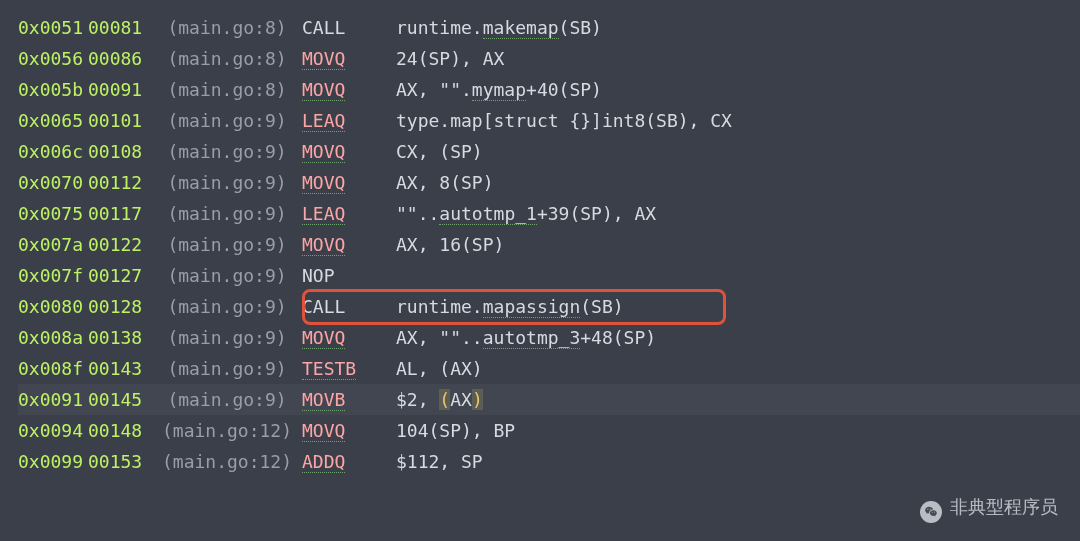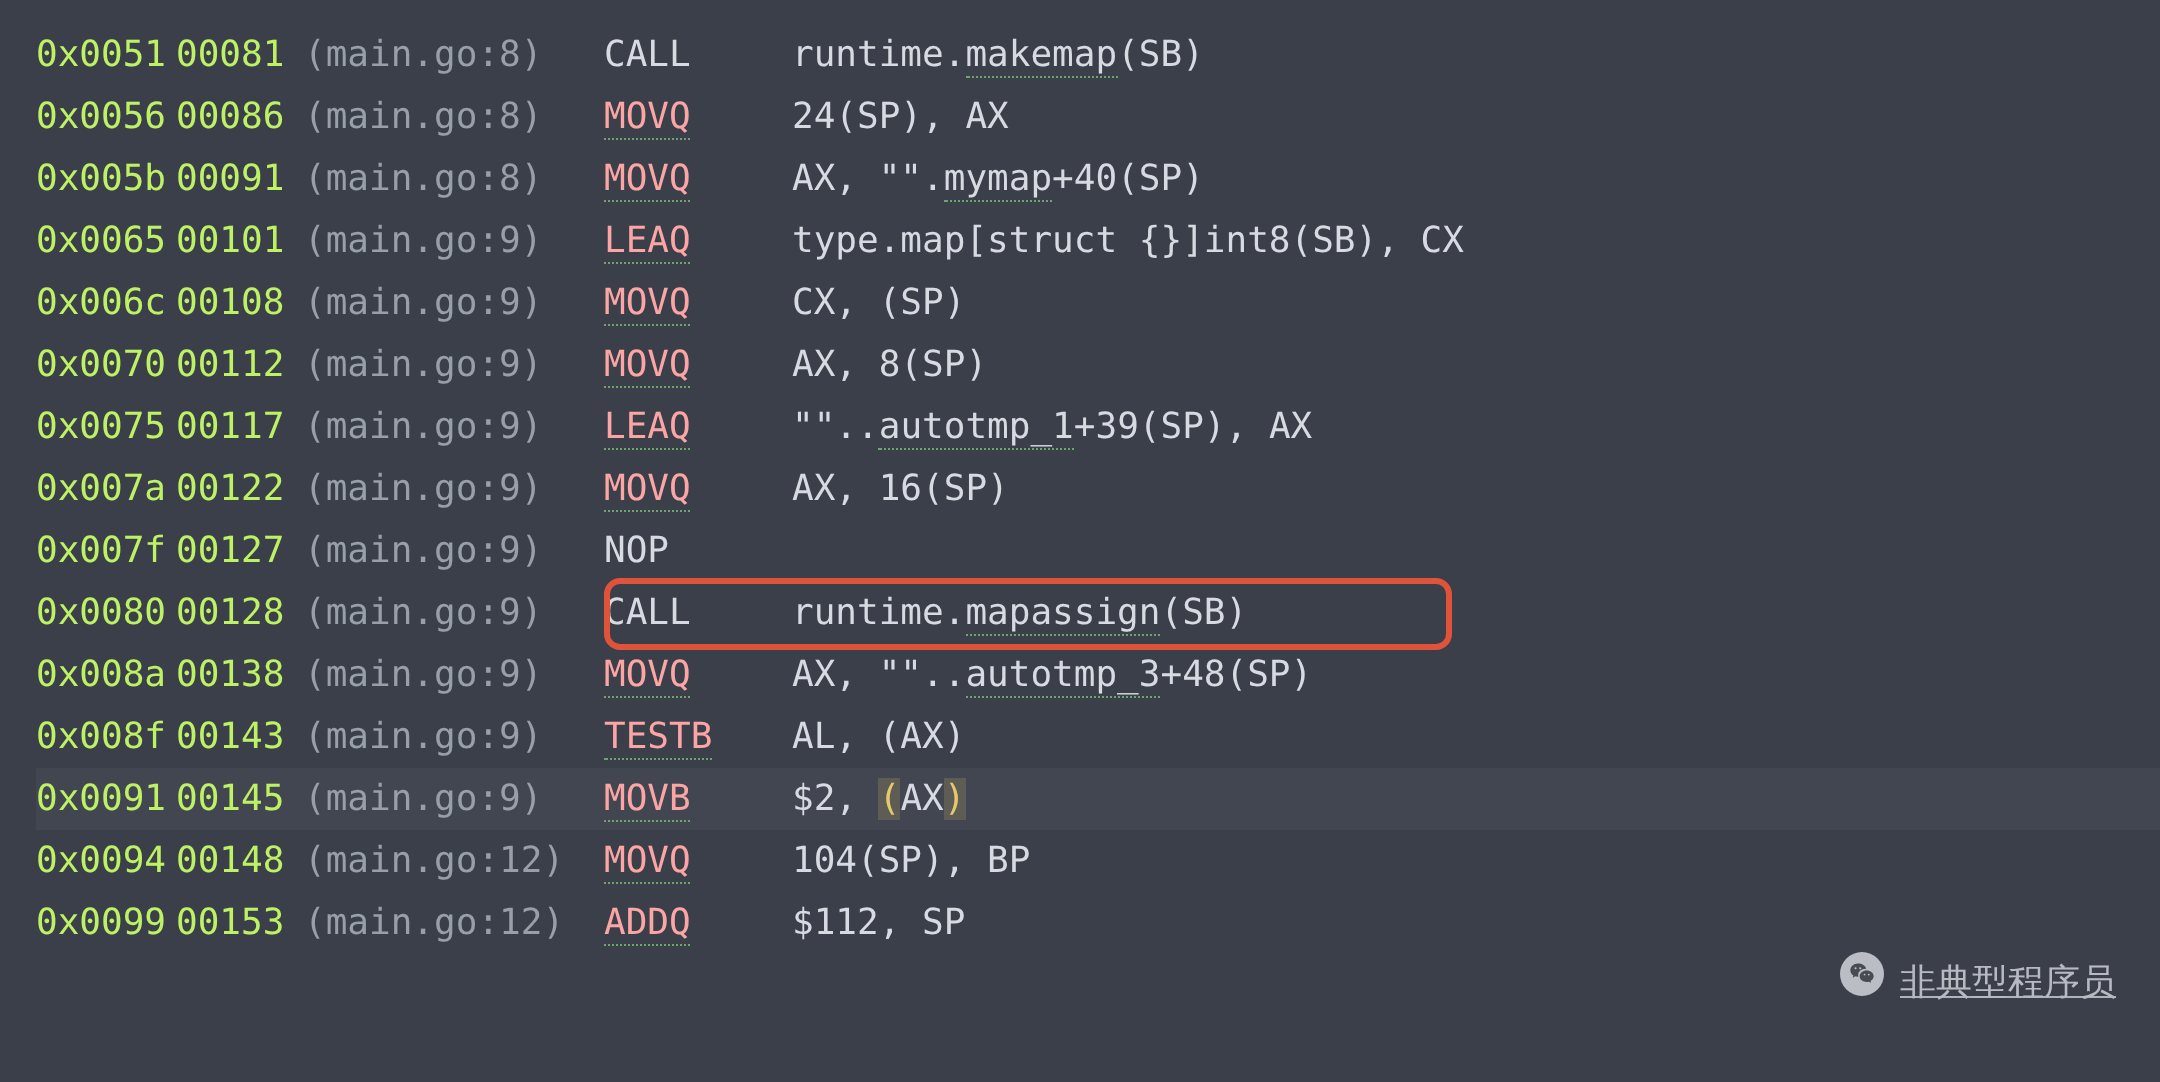--- a/index.html
+++ b/index.html
@@ -29,36 +29,35 @@
     border-radius: 8px;
     top: -2px;
     left: 284px;
     width: 424px;
     height: 36px;
     pointer-events: none;
   }
   .wm {
     position: absolute;
     right: 22px;
-    bottom: 34px;
+    bottom: 18px;
     display: flex;
-    align-items: flex-start;
+    align-items: flex-end;
     gap: 8px;
     opacity: 0.75;
-    text-decoration: underline;
   }
   .wm .ic {
     width: 22px; height: 22px; border-radius: 50%;
     background: #e5e7ec; display:flex; align-items:center; justify-content:center;
   }
   .wm .ic svg { width: 14px; height: 14px; fill: #4a4f58; }
   .wm span { color: #e2e4ea; font-family: -apple-system, "Helvetica Neue", sans-serif; font-size: 18px; }
   .col-addr1 { display:inline-block; width: 70px; }
   .col-addr2 { display:inline-block; width: 64px; }
-  .col-loc   { display:inline-block; width: 150px; }
+  .col-loc   { display:inline-block; width: 150px; text-align: center; }
   .col-mnem  { display:inline-block; width: 94px; }
 </style>
 </head>
 <body>
 
 <div class="listing">
   <div class="row cutoff">
     
   </div>
 </div>

